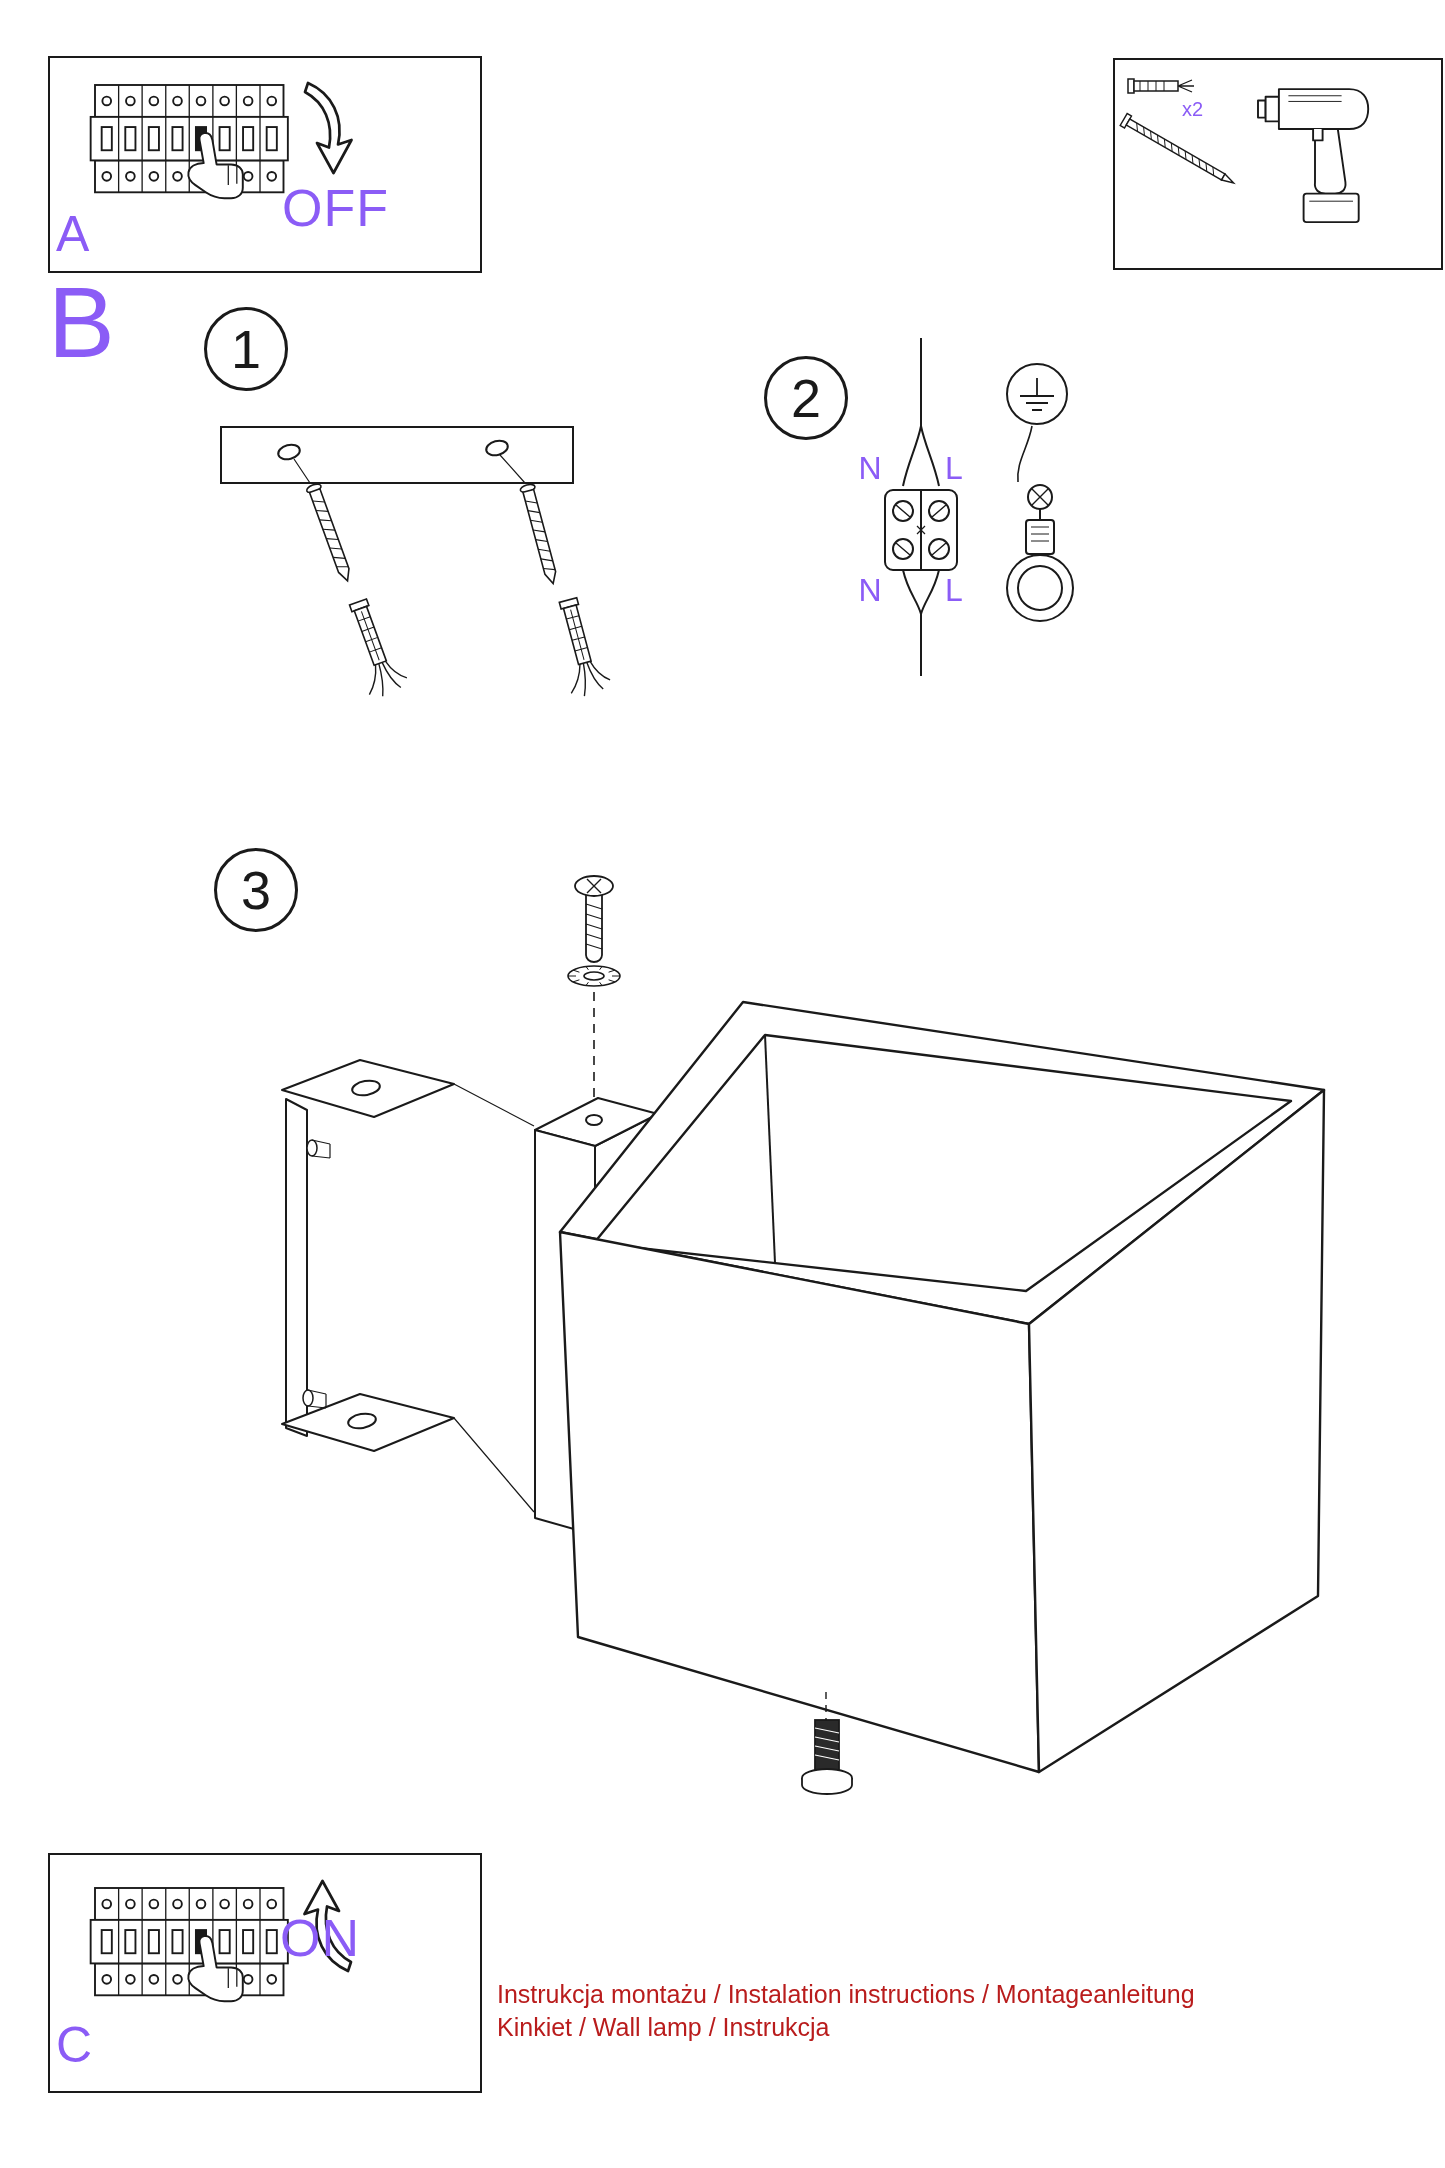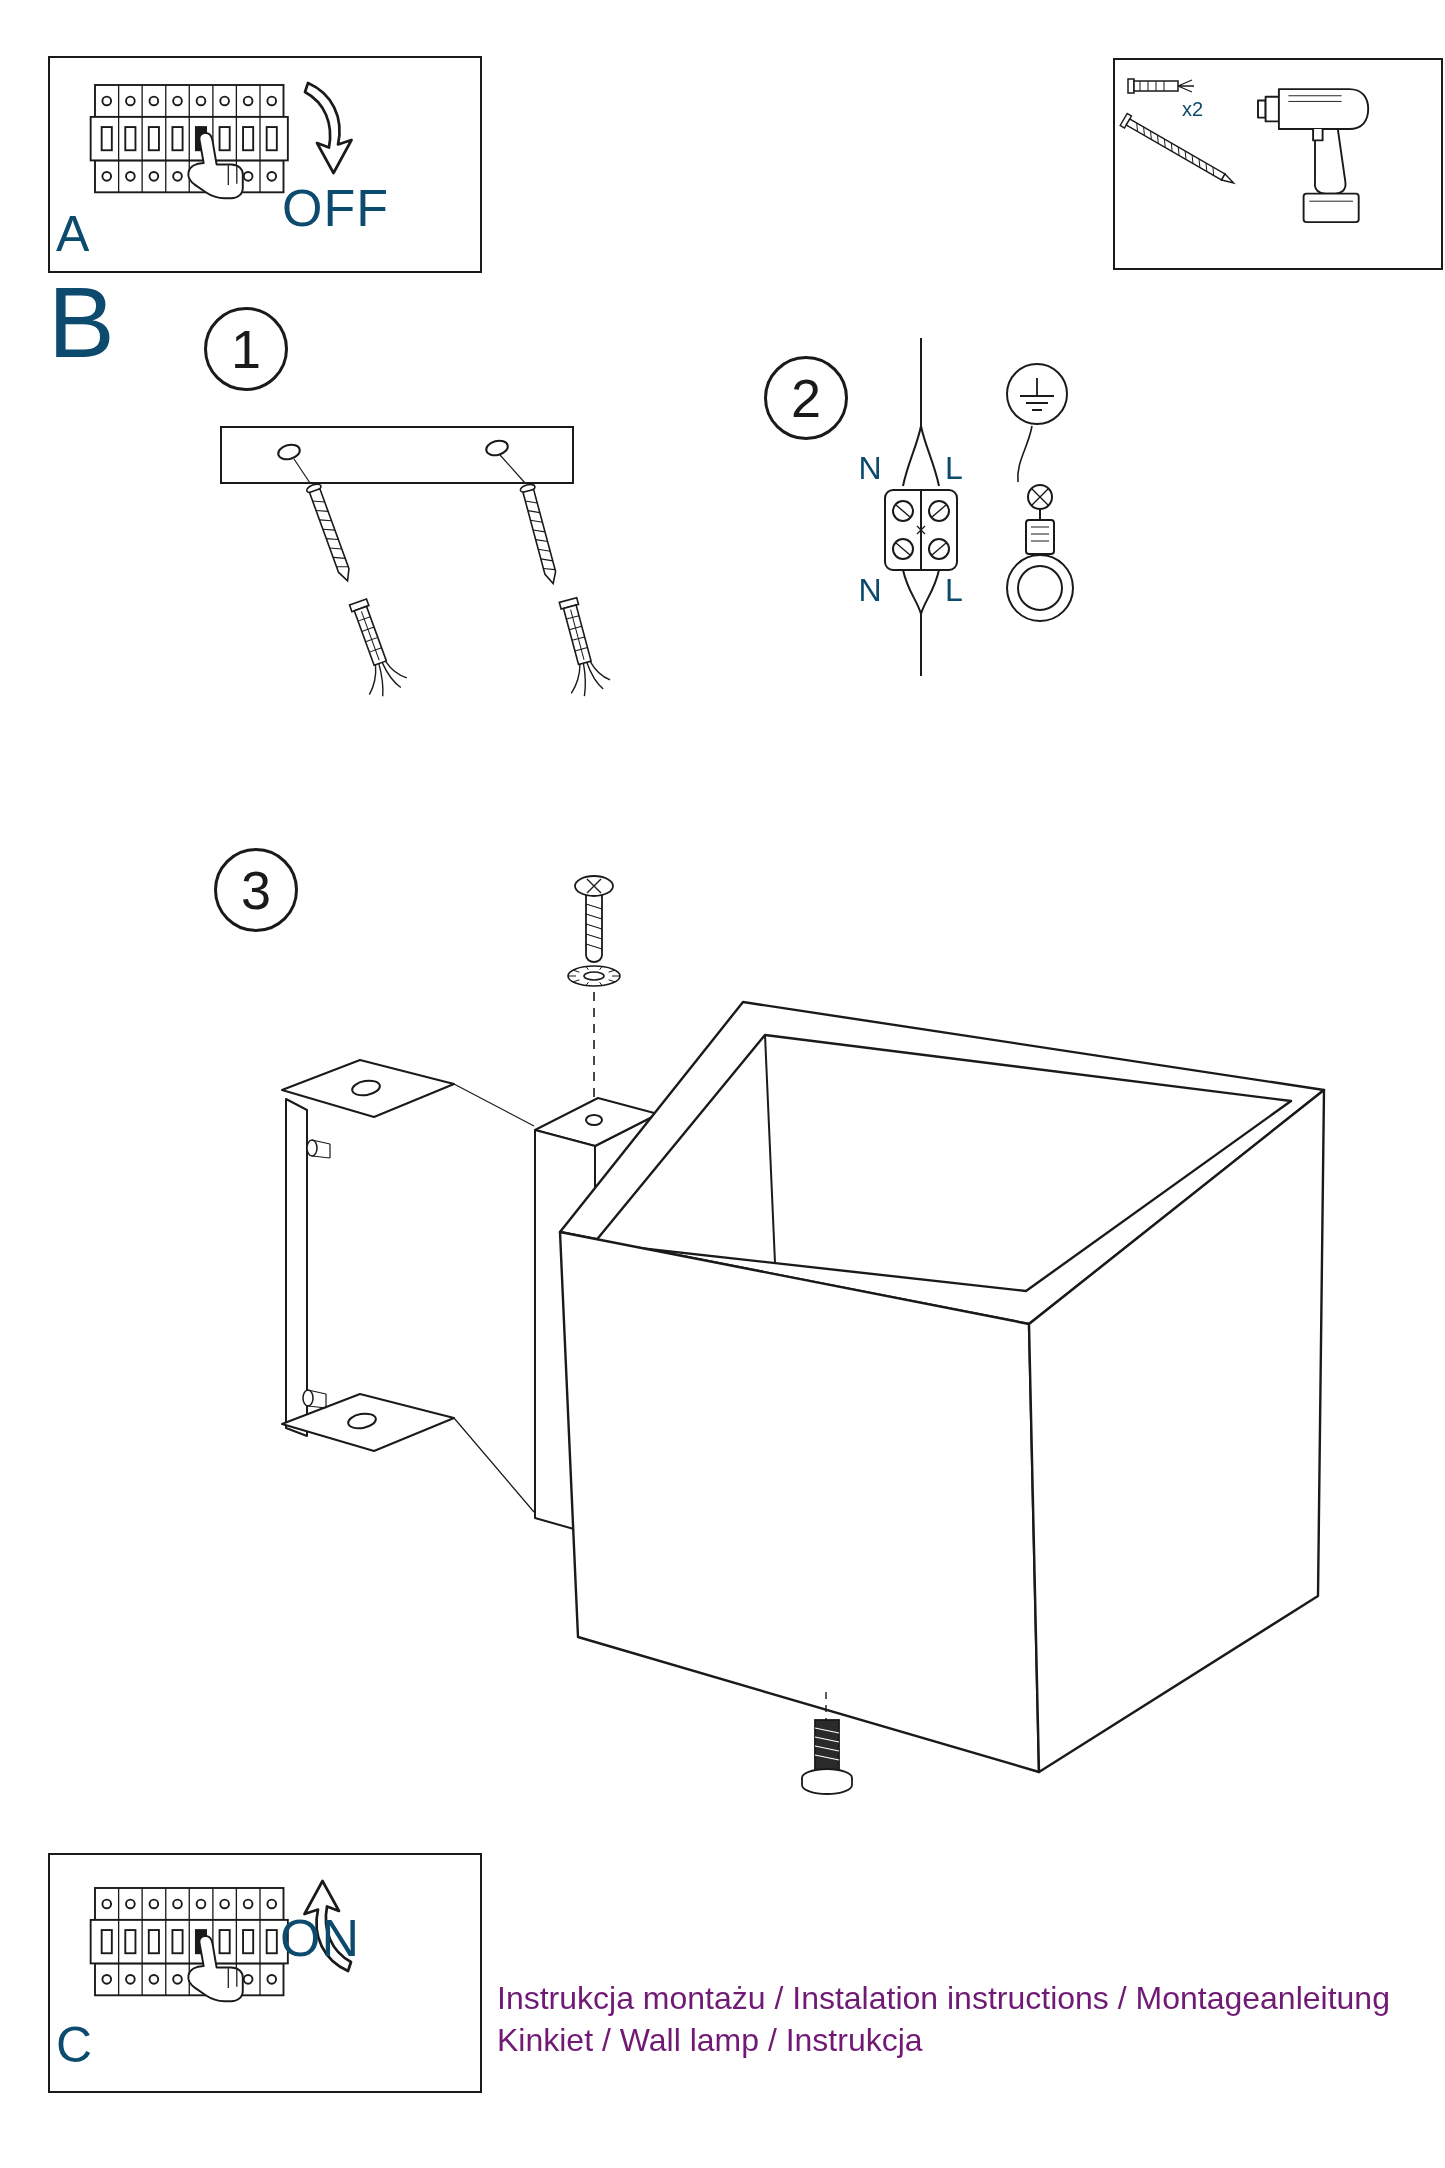--- a/index.html
+++ b/index.html
@@ -1,30 +1,30 @@
 <!DOCTYPE html>
 <html><head>
 <meta charset="utf-8">
 <style>
   *{margin:0;padding:0;box-sizing:border-box}
   html,body{background:#9a9a9a}
   .page{position:relative;width:1445px;height:2168px;background:#fff;margin:0 auto;
         font-family:"Liberation Sans",sans-serif;color:#1a1a1a;overflow:hidden}
   .panel{position:absolute;border:2px solid #1a1a1a;background:transparent;z-index:0}
   .art{position:absolute;left:0;top:0;z-index:1;pointer-events:none}
-  .txt{position:absolute;z-index:2;white-space:nowrap;color:#0c4a6e}
+  .txt{position:absolute;z-index:2;white-space:nowrap;color:#8b5cf6}
   .corner-label{font-size:50px}
   .big-b{font-size:100px;line-height:1}
   .power{font-size:52px;letter-spacing:1px}
   .circle-num{position:absolute;z-index:2;width:84px;height:84px;border:3px solid #1a1a1a;
               border-radius:50%;display:flex;align-items:center;justify-content:center;
               font-size:54px;background:#fff}
   .wire-label{font-size:32px;width:40px;text-align:center}
   .qty{font-size:20px}
-  .footer{position:absolute;z-index:2;font-size:32px;line-height:1.3;color:#701a75}
+  .footer{position:absolute;z-index:2;font-size:25px;line-height:1.3;color:#b91c1c}
   .footer span{display:block;white-space:nowrap}
 </style>
 </head>
 <body>
 
 <div class="page">
 
   <div class="panel" style="left:48px;top:56px;width:434px;height:217px"></div>
   <div class="panel" style="left:1113px;top:58px;width:330px;height:212px"></div>
   <div class="panel" style="left:48px;top:1853px;width:434px;height:240px"></div>

